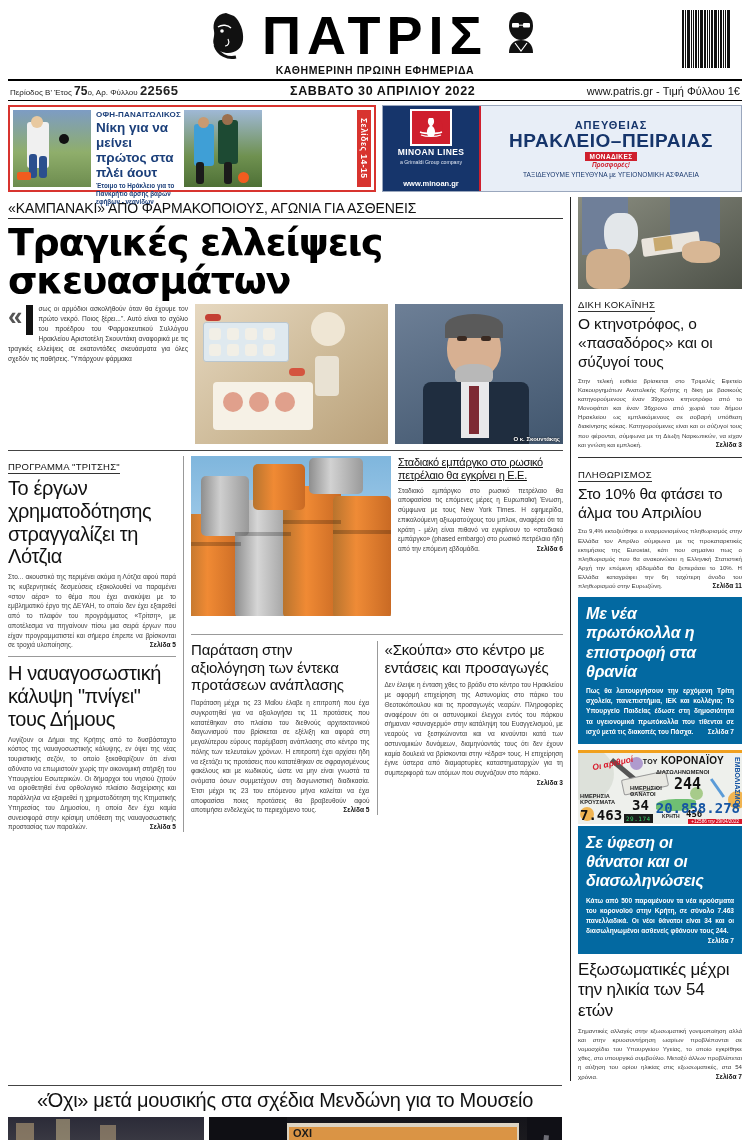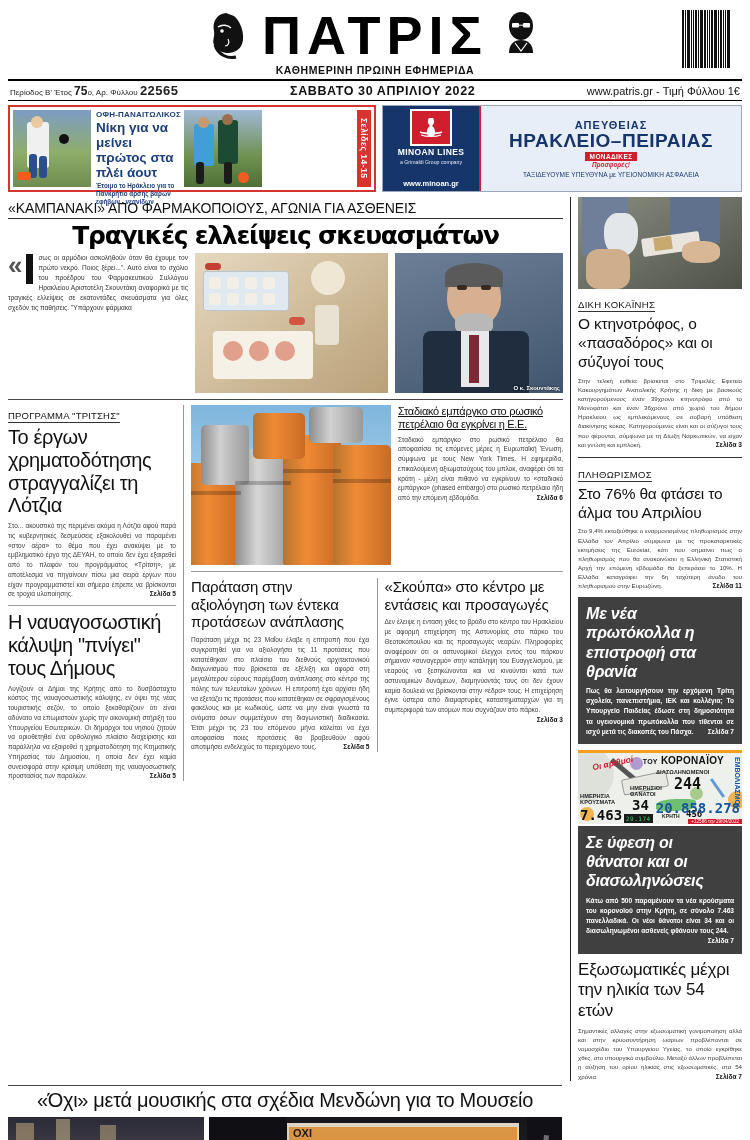--- a/index.html
+++ b/index.html
@@ -59,21 +59,21 @@
   .ad-l3 { font-size:6.5px; color:#16356b; margin-top:3px; letter-spacing:0.1px; }
 
   
   .body-grid { display:flex; padding:0 8px; gap:0; }
   .col-main { flex:1 1 auto; width:562px; padding-right:7px; }
   .col-right { flex:0 0 172px; width:172px; border-left:1px solid #222; padding-left:7px; }
 
   
   .lead-kicker { font-size:14px; letter-spacing:-0.1px; color:#111; padding-top:3px; padding-bottom:2px; }
   .rule-b { border-top:1px solid #333; }
-  .lead-head { font-family:"DejaVu Sans", sans-serif; font-weight:bold; font-size:25px; line-height:1; letter-spacing:-1.3px; margin:4px 0 5px 0; color:#000;text-align:center; }
+  .lead-head { font-family:"DejaVu Sans", sans-serif; font-weight:bold; font-size:38px; line-height:1; letter-spacing:-1.3px; margin:4px 0 5px 0; color:#000; }
 
   .lead-body { display:flex; gap:7px; height:140px; margin-top:3px; }
   .lead-col1 { flex:0 0 180px; font-size:6.6px; line-height:1.52; text-align:justify; color:#333; position:relative; }
   .lead-dropcap { float:left; font-size:26px; line-height:0.8; font-weight:bold; color:#555; margin:2px 4px 0 0; }
   .lead-blackbar { float:left; width:7px; height:30px; background:#111; margin:1px 5px 0 0;}
   .lead-photo { flex:1 1 auto; background:#cfc3ae; position:relative; overflow:hidden; }
   .lead-photo2 { flex:0 0 168px; background:#55677e; position:relative; overflow:hidden; }
   .photo-cap { position:absolute; right:3px; bottom:2px; color:#fff; font-size:6px; font-weight:bold; text-shadow:0 0 2px #000; }
 
   .sect-rule { border-top:1px solid #444; margin:6px 0 0 0; }
@@ -88,32 +88,32 @@
   .h-mid { font-size:11px; line-height:1.16; letter-spacing:-0.3px; color:#111;text-decoration:underline; }
   .h-sm  { font-size:15px; line-height:1.18; letter-spacing:-0.2px; color:#111; }
   .bodytext { font-size:6.5px; line-height:1.5; text-align:justify; color:#3a3a3a; margin-top:4px; }
   .pageref { font-weight:bold; color:#111; font-size:6.6px; float:right; }
   .clearfix::after{content:"";display:table;clear:both;}
 
   .oil-row { display:flex; gap:7px; }
   .oil-photo { flex:0 0 200px; height:160px; background:#2f6fa8; position:relative; overflow:hidden; }
   .oil-text { flex:1 1 auto; }
 
-  .two-col { display:flex; gap:7px; margin-top:6px; border-top:1px solid #999; padding-top:6px; }
+  .two-col { display:flex; gap:7px; margin-top:18px; border-top:1px solid #999; padding-top:6px; }
   .two-col > div { flex:1 1 0; min-width:0; }
   .two-col > div:first-child { border-right:1px solid #999; padding-right:7px; }
 
   
   .rc-photo { height:92px; background:#6c6f63; position:relative; overflow:hidden; margin-bottom:5px; }
   .rc-kicker { font-size:9.5px; letter-spacing:0.3px; border-bottom:1px solid #333; display:inline-block; padding-bottom:1px; margin-bottom:3px; }
   .rc-head { font-size:15.5px; line-height:1.22; letter-spacing:-0.2px; color:#111; }
   .rc-body { font-size:6.1px; line-height:1.5; text-align:justify; color:#3a3a3a; margin-top:4px; }
   .rc-sep { border-top:1px solid #333; margin:7px 0 6px 0; }
 
-  .redbox { background:#404040; color:#fff; padding:7px 8px 7px 8px; margin:6px 0; }
+  .redbox { background:#0369a1; color:#fff; padding:7px 8px 7px 8px; margin:6px 0; }
   .redbox .rb-head { font-size:16px; font-style:italic; font-weight:bold; line-height:1.2; letter-spacing:-0.2px; }
   .redbox .rb-body { font-size:6.6px; font-weight:bold; line-height:1.55; margin-top:5px; text-align:justify; }
   .redbox .rb-body .pageref { color:#fff; }
 
   
   .covid { position:relative; height:74px; background:#eef0ec; overflow:hidden; border-top:3px solid #f0a01e; margin-bottom:2px;}
   .cv-title { position:absolute; right:18px; top:2px; font-size:10px; font-weight:bold; color:#111; letter-spacing:0.3px;}
   .cv-title small{font-size:7px;}
   .cv-emvolia { position:absolute; right:1px; top:4px; writing-mode:vertical-rl; font-size:7px; font-weight:bold; color:#1454a3;}
   .cv-stamp { position:absolute; left:14px; top:6px; color:#d8182a; font-size:8.5px; font-weight:bold; font-style:italic; transform:rotate(-12deg); line-height:1;}
@@ -395,21 +395,21 @@
         <div class="rc-body clearfix">
           <span>Στην τελική ευθεία βρίσκεται στο Τριμελές Εφετείο Κακουργημάτων Ανατολικής Κρήτης η δίκη με βασικούς κατηγορούμενους έναν 39χρονο κτηνοτρόφο από το Μονοφάτσι και έναν 36χρονο από χωριό του δήμου Ηρακλείου ως εμπλεκόμενους σε σοβαρή υπόθεση διακίνησης κόκας. Κατηγορούμενες είναι και οι σύζυγοί τους που φέρονται, σύμφωνα με τη Δίωξη Ναρκωτικών, να είχαν και γνώση και εμπλοκή.</span>
           <span class="pageref">Σελίδα 3</span>
         </div>
       </div>
 
       <div class="rc-sep"></div>
 
       <div>
         <div class="rc-kicker">ΠΛΗΘΩΡΙΣΜΟΣ</div>
-        <div class="rc-head">Στο 76% θα φτάσει το άλμα του Απριλίου</div>
+        <div class="rc-head">Στο 10% θα φτάσει το άλμα του Απριλίου</div>
         <div class="rc-body clearfix">
           <span>Στο 9,4% εκτοξεύθηκε ο εναρμονισμένος πληθωρισμός στην Ελλάδα τον Απρίλιο σύμφωνα με τις προκαταρκτικές εκτιμήσεις της Eurostat, κάτι που σημαίνει πως ο πληθωρισμός που θα ανακοινώσει η Ελληνική Στατιστική Αρχή την επόμενη εβδομάδα θα ξεπεράσει το 10%. Η Ελλάδα καταγράφει την 6η ταχύτερη άνοδο του πληθωρισμού στην Ευρωζώνη.</span>
           <span class="pageref">Σελίδα 11</span>
         </div>
       </div>
 
       <div class="redbox">
         <div class="rb-head">Με νέα πρωτόκολλα η επιστροφή στα θρανία</div>
         <div class="rb-body clearfix">
           <span>Πως θα λειτουργήσουν την ερχόμενη Τρίτη σχολεία, πανεπιστήμια, ΙΕΚ και κολλέγια; Το Υπουργείο Παιδείας έδωσε στη δημοσιότητα τα υγειονομικά πρωτόκολλα που τίθενται σε ισχύ μετά τις διακοπές του Πάσχα.</span>

